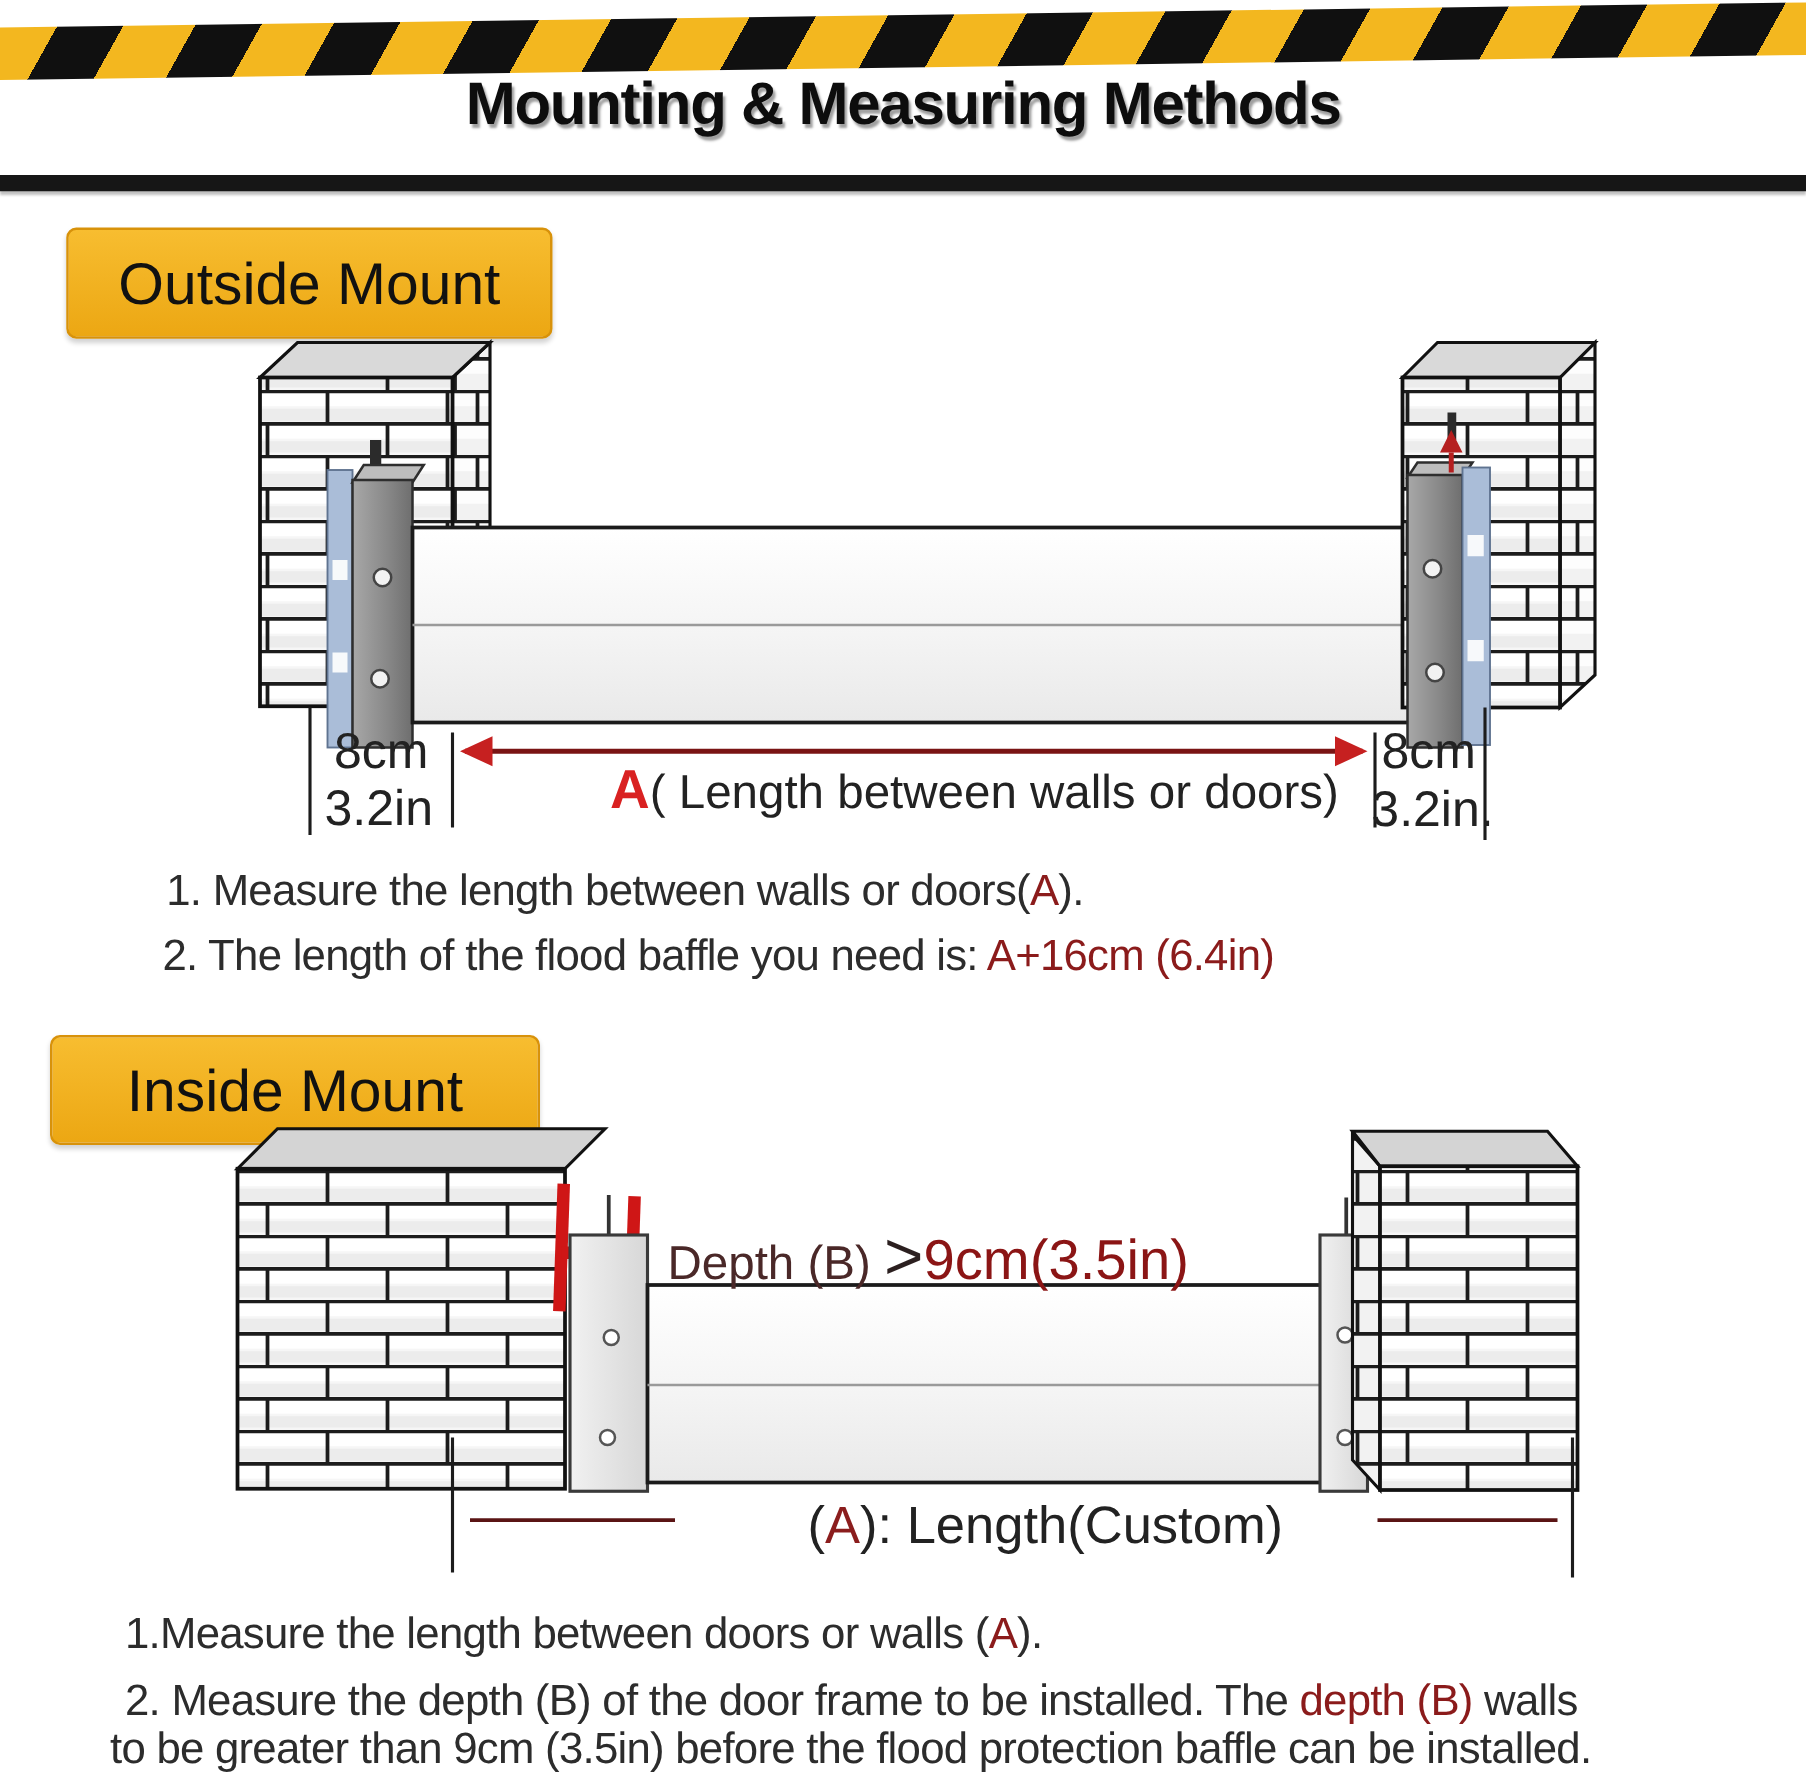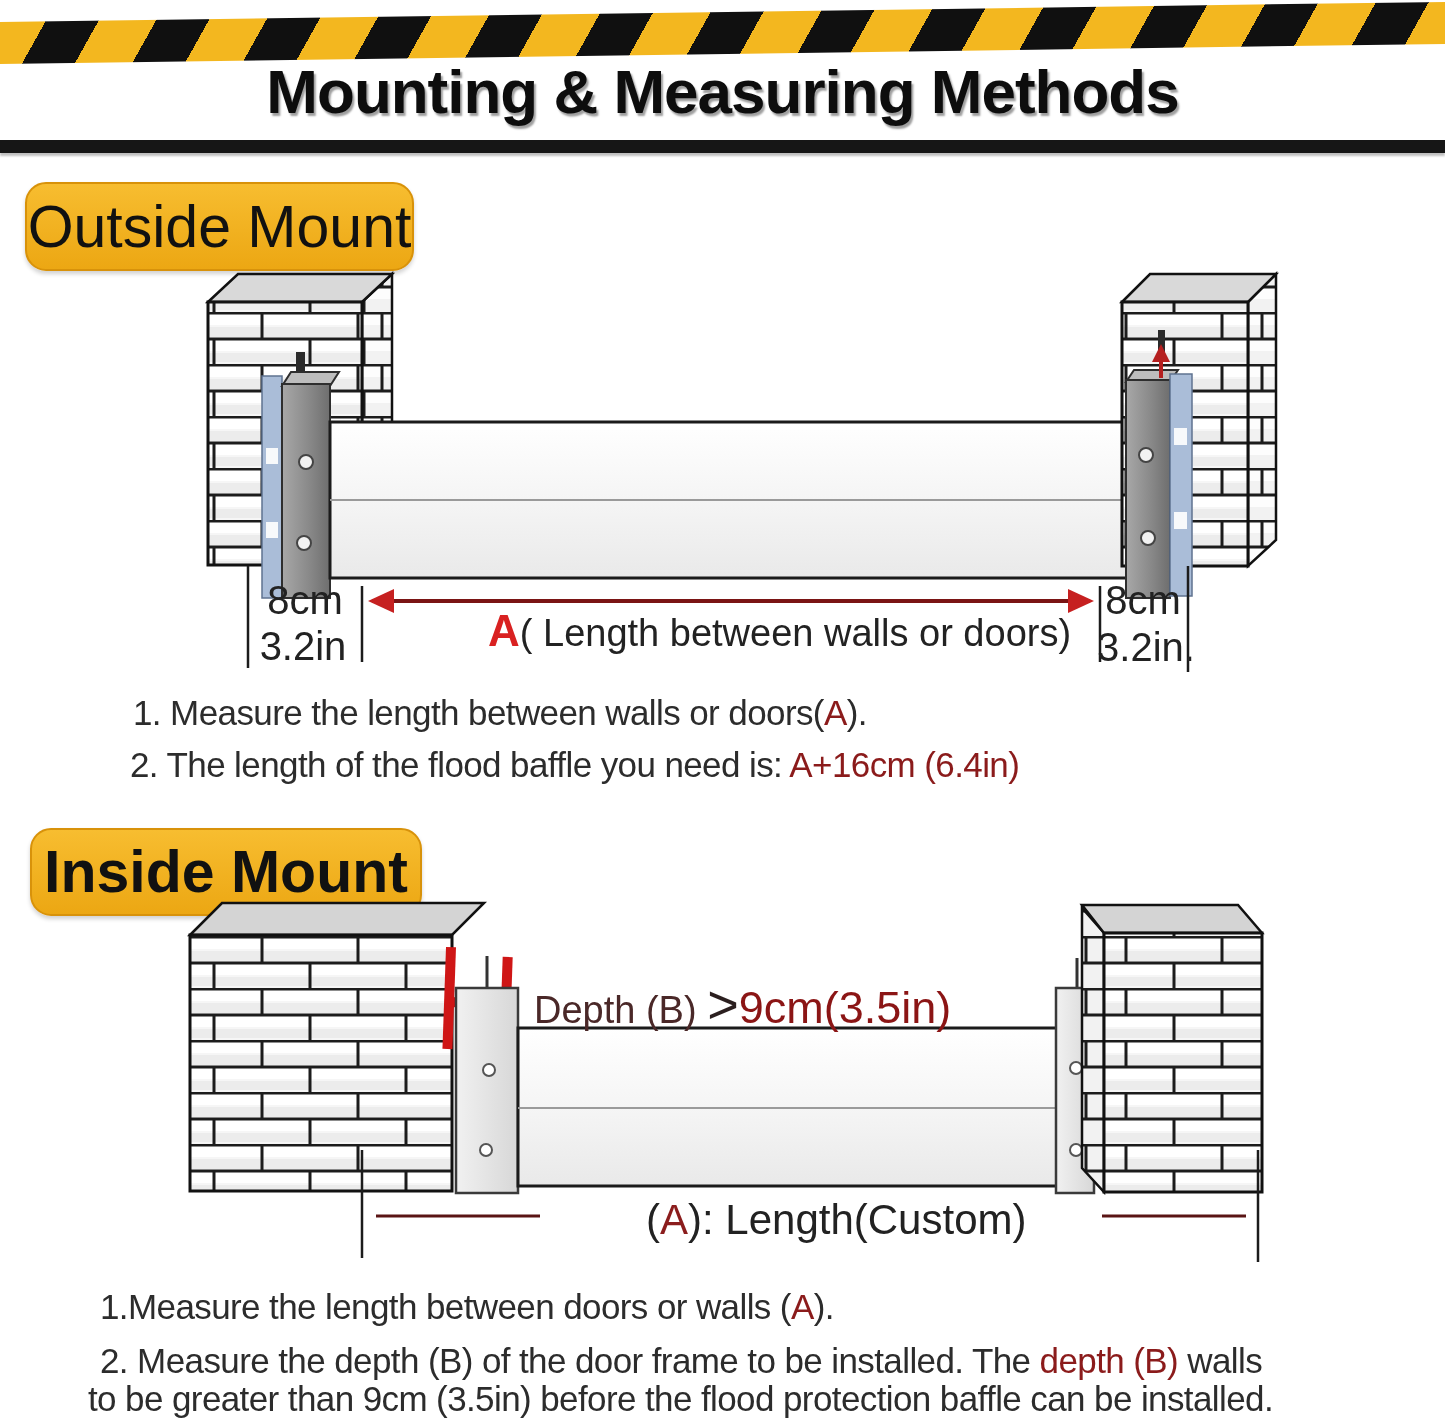--- a/index.html
+++ b/index.html
@@ -8,36 +8,36 @@
     background:#fff; font-family:"Liberation Sans", sans-serif;
   }
   
   .hazard-stripes{
     position:absolute; left:-12px; top:12px; width:1470px; height:42px;
     background:repeating-linear-gradient(120deg,#f3b71f 0 50px,#101010 50px 96px);
     transform:rotate(-0.8deg);
   }
   .banner-title{
     position:absolute; left:0; top:56px; width:100%; text-align:center;
-    font-size:62px; font-weight:bold; letter-spacing:-1px; color:#0d0d0d; margin:0;
+    font-size:48px; font-weight:bold; letter-spacing:-1px; color:#0d0d0d; margin:0;
     text-shadow:2px 3px 2px rgba(0,0,0,.38), 0 1px 0 rgba(255,255,255,.5);
   }
   .banner-bar{
     position:absolute; left:0; top:140px; width:100%; height:13px; background:#161616;
     box-shadow:0 3px 2px rgba(0,0,0,.25);
   }
   
   .badge{
     position:absolute; display:flex; align-items:center; justify-content:center;
     background:linear-gradient(#f7bd30,#eca713);
-    border:2px solid #d8920a; border-radius:21px;
-    font-size:59px; color:#111; box-shadow:0 3px 4px rgba(0,0,0,.18);
+    border:2px solid #d8920a; border-radius:8px;
+    font-size:47px; color:#111; box-shadow:0 3px 4px rgba(0,0,0,.18);margin-left:28px;
   }
   .badge-outside{ left:25px; top:182px; width:385px; height:85px; }
-  .badge-inside{ left:30px; top:828px; width:388px; height:84px;font-weight:bold; }
+  .badge-inside{ left:12px; top:828px; width:388px; height:84px; }
   
   .diagram{ position:absolute; left:0; }
   svg text{ font-family:"Liberation Sans", sans-serif; }
   
   .note{
     position:absolute; margin:0; font-size:35px; letter-spacing:-0.6px;
     color:#2c2c2c; white-space:nowrap; line-height:1.1;text-align:right;
   }
   .darkred{ color:#8b1b1b; }
 </style>

